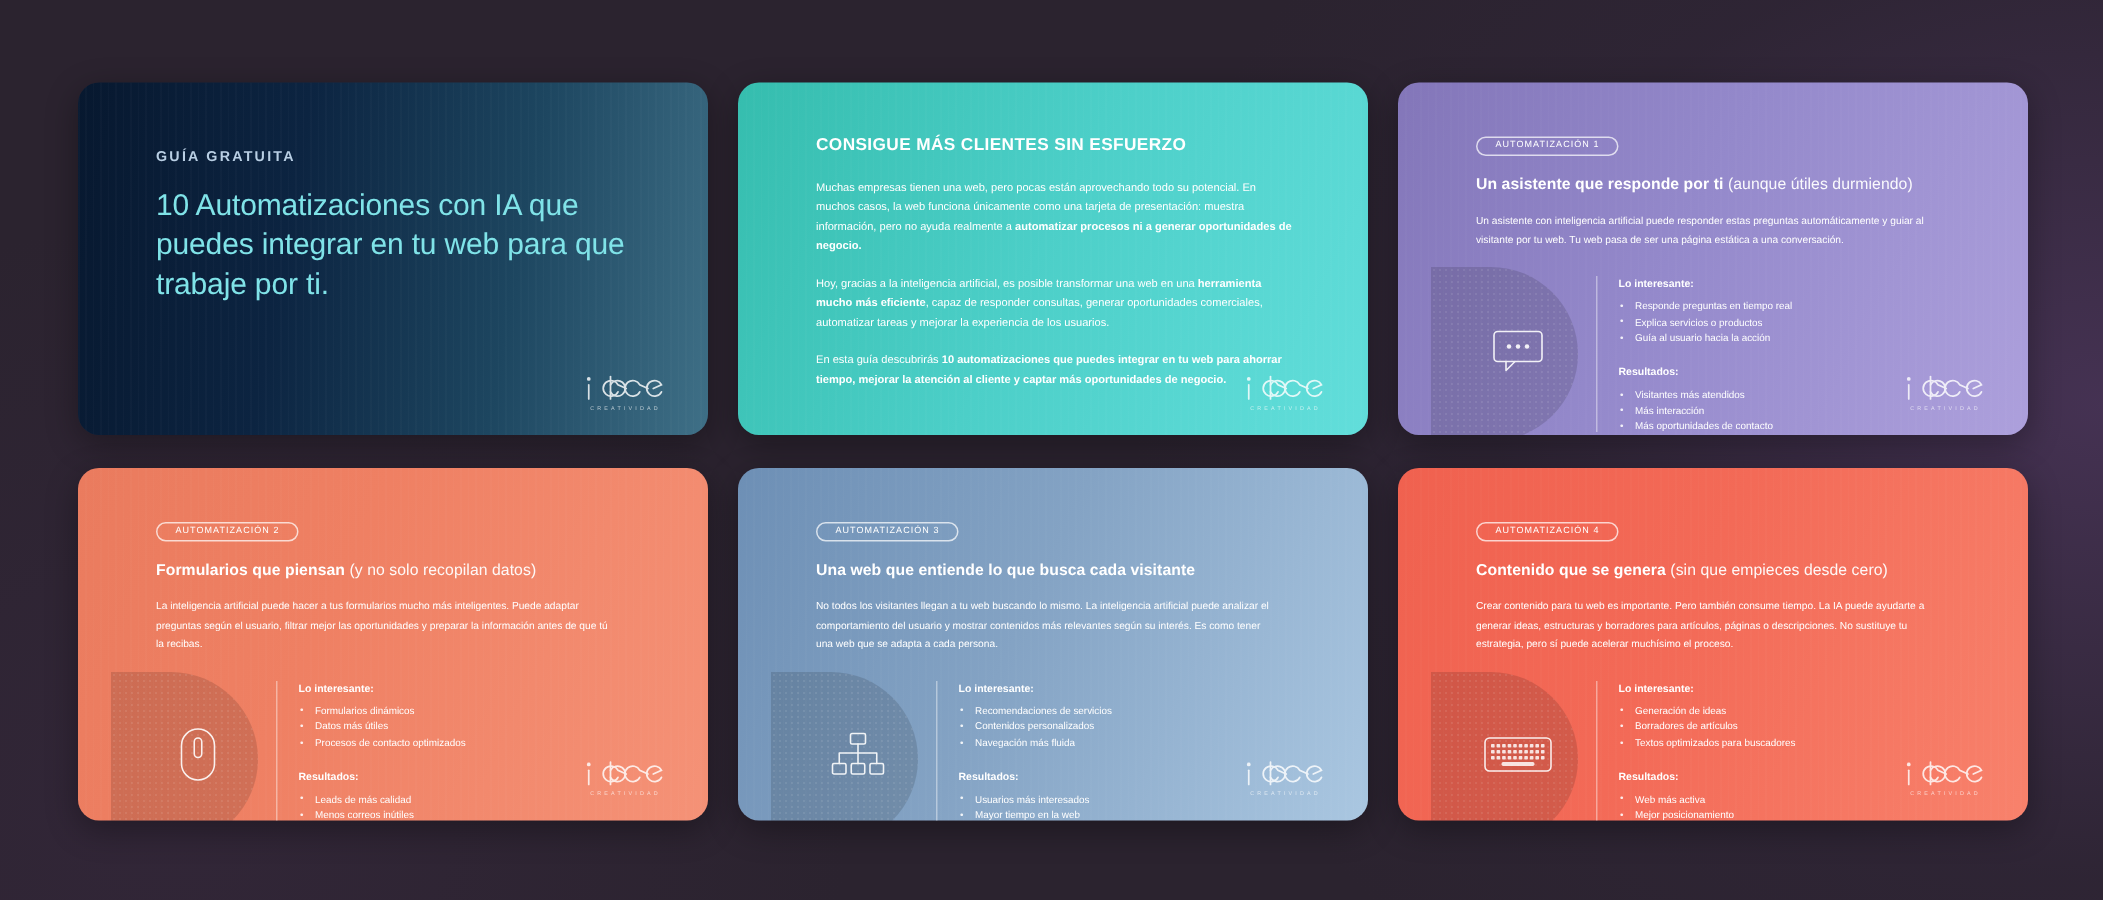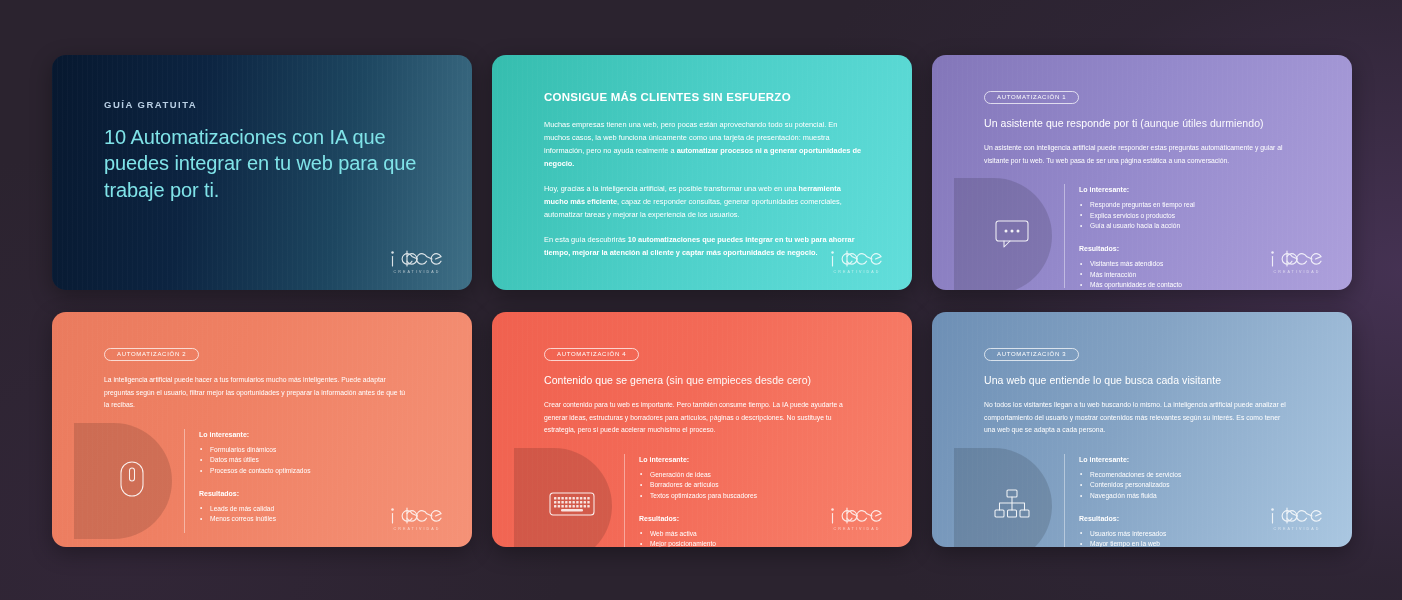--- a/index.html
+++ b/index.html
@@ -115,21 +115,21 @@
     text-transform: uppercase;
     font-weight: 500;
     margin-bottom: 13px;
   }
   .slide-title {
     font-size: 10.5px;
     color: #ffffff;
     margin-bottom: 13px;
     letter-spacing: 0.05px;
   }
-  .slide-title .strong { font-weight: 400; }
+  .slide-title .strong { font-weight: 700; }
   .slide-title .light  { font-weight: 400; opacity: 0.95; }
 
   .slide-lead {
     font-size: 6.8px;
     line-height: 1.85;
     color: #ffffff;
     max-width: 308px;
     margin-bottom: 17px;
   }
 
@@ -311,20 +311,21 @@
         <path d="M38.5 12.2 A5.2 5.2 0 1 1 38.5 7.6 L44 10"></path>
         <path d="M53 12.2 A5.2 5.2 0 1 1 53 7.6 L47.5 10"></path>
       </g>
     </svg>
     <div class="logo-sub">CREATIVIDAD</div>
   </div>
   </div>
     <div class="slide bg-orange">
     <div class="slide-inner">
       <div class="badge">AUTOMATIZACIÓN 2</div>
+      <div class="slide-title"><span class="strong">Formularios que piensan</span> <span class="light">(y no solo recopilan datos)</span></div>
       <p class="slide-lead">La inteligencia artificial puede hacer a tus formularios mucho más inteligentes. Puede adaptar preguntas según el usuario, filtrar mejor las oportunidades y preparar la información antes de que tú la recibas.</p>
       <div class="body-row">
         <div class="icon-panel">
           <div class="d-shape"></div>
           <div class="panel-icon"><svg width="26" height="38" viewBox="0 0 26 38">
         <rect x="2" y="2" width="22" height="34" rx="11" stroke="#ffffff" stroke-width="1.05" fill="none" stroke-linecap="round" stroke-linejoin="round"></rect>
         <rect x="10.5" y="8" width="5" height="13" rx="2.5" stroke="#ffffff" stroke-width="1.05" fill="none" stroke-linecap="round" stroke-linejoin="round"></rect>
       </svg></div>
         </div>
         <div class="divider"></div>
@@ -332,20 +333,67 @@
           <div class="list-label">Lo interesante:</div>
           <ul class="bullets">
               <li>Formularios dinámicos</li>
               <li>Datos más útiles</li>
               <li>Procesos de contacto optimizados</li>
             </ul>
           <div class="list-label second">Resultados:</div>
           <ul class="bullets">
               <li>Leads de más calidad</li>
               <li>Menos correos inútiles</li>
+            </ul>
+        </div>
+      </div>
+    </div>
+    <div class="logo">
+    <svg width="58" height="20" viewBox="0 0 58 20">
+      <g stroke="#ffffff" stroke-width="1.15" fill="none" stroke-linecap="round">
+        <path d="M4.5 7.5 L4.5 17"></path>
+        <circle cx="4.5" cy="3.6" r="1.25" fill="#ffffff" stroke="none"></circle>
+        <path d="M19 2 L19 17"></path>
+        <path d="M19 12.2 A5.2 5.2 0 1 0 19 7.6"></path>
+        <path d="M24 12.2 A5.2 5.2 0 1 1 24 7.6 L29.5 10"></path>
+        <path d="M38.5 12.2 A5.2 5.2 0 1 1 38.5 7.6 L44 10"></path>
+        <path d="M53 12.2 A5.2 5.2 0 1 1 53 7.6 L47.5 10"></path>
+      </g>
+    </svg>
+    <div class="logo-sub">CREATIVIDAD</div>
+  </div>
+  </div>
+    <div class="slide bg-steel">
+    <div class="slide-inner">
+      <div class="badge">AUTOMATIZACIÓN 3</div>
+      <div class="slide-title"><span class="strong">Una web que entiende lo que busca cada visitante</span></div>
+      <p class="slide-lead">No todos los visitantes llegan a tu web buscando lo mismo. La inteligencia artificial puede analizar el comportamiento del usuario y mostrar contenidos más relevantes según su interés. Es como tener una web que se adapta a cada persona.</p>
+      <div class="body-row">
+        <div class="icon-panel">
+          <div class="d-shape"></div>
+          <div class="panel-icon"><svg width="36" height="30" viewBox="0 0 36 30">
+        <rect x="13" y="1" width="10" height="7" rx="1" stroke="#ffffff" stroke-width="1.05" fill="none" stroke-linecap="round" stroke-linejoin="round"></rect>
+        <rect x="1" y="21" width="9" height="7" rx="1" stroke="#ffffff" stroke-width="1.05" fill="none" stroke-linecap="round" stroke-linejoin="round"></rect>
+        <rect x="13.5" y="21" width="9" height="7" rx="1" stroke="#ffffff" stroke-width="1.05" fill="none" stroke-linecap="round" stroke-linejoin="round"></rect>
+        <rect x="26" y="21" width="9" height="7" rx="1" stroke="#ffffff" stroke-width="1.05" fill="none" stroke-linecap="round" stroke-linejoin="round"></rect>
+        <path d="M18 8 L18 14 M5.5 21 L5.5 14 L30.5 14 L30.5 21 M18 14 L18 21" stroke="#ffffff" stroke-width="1.05" fill="none" stroke-linecap="round" stroke-linejoin="round"></path>
+      </svg></div>
+        </div>
+        <div class="divider"></div>
+        <div class="lists">
+          <div class="list-label">Lo interesante:</div>
+          <ul class="bullets">
+              <li>Recomendaciones de servicios</li>
+              <li>Contenidos personalizados</li>
+              <li>Navegación más fluida</li>
+            </ul>
+          <div class="list-label second">Resultados:</div>
+          <ul class="bullets">
+              <li>Usuarios más interesados</li>
+              <li>Mayor tiempo en la web</li>
             </ul>
         </div>
       </div>
     </div>
     <div class="logo">
     <svg width="58" height="20" viewBox="0 0 58 20">
       <g stroke="#ffffff" stroke-width="1.15" fill="none" stroke-linecap="round">
         <path d="M4.5 7.5 L4.5 17"></path>
         <circle cx="4.5" cy="3.6" r="1.25" fill="#ffffff" stroke="none"></circle>
         <path d="M19 2 L19 17"></path>
@@ -425,60 +473,13 @@
         <path d="M19 2 L19 17"></path>
         <path d="M19 12.2 A5.2 5.2 0 1 0 19 7.6"></path>
         <path d="M24 12.2 A5.2 5.2 0 1 1 24 7.6 L29.5 10"></path>
         <path d="M38.5 12.2 A5.2 5.2 0 1 1 38.5 7.6 L44 10"></path>
         <path d="M53 12.2 A5.2 5.2 0 1 1 53 7.6 L47.5 10"></path>
       </g>
     </svg>
     <div class="logo-sub">CREATIVIDAD</div>
   </div>
   </div>
-    <div class="slide bg-steel">
-    <div class="slide-inner">
-      <div class="badge">AUTOMATIZACIÓN 3</div>
-      <div class="slide-title"><span class="strong">Una web que entiende lo que busca cada visitante</span></div>
-      <p class="slide-lead">No todos los visitantes llegan a tu web buscando lo mismo. La inteligencia artificial puede analizar el comportamiento del usuario y mostrar contenidos más relevantes según su interés. Es como tener una web que se adapta a cada persona.</p>
-      <div class="body-row">
-        <div class="icon-panel">
-          <div class="d-shape"></div>
-          <div class="panel-icon"><svg width="36" height="30" viewBox="0 0 36 30">
-        <rect x="13" y="1" width="10" height="7" rx="1" stroke="#ffffff" stroke-width="1.05" fill="none" stroke-linecap="round" stroke-linejoin="round"></rect>
-        <rect x="1" y="21" width="9" height="7" rx="1" stroke="#ffffff" stroke-width="1.05" fill="none" stroke-linecap="round" stroke-linejoin="round"></rect>
-        <rect x="13.5" y="21" width="9" height="7" rx="1" stroke="#ffffff" stroke-width="1.05" fill="none" stroke-linecap="round" stroke-linejoin="round"></rect>
-        <rect x="26" y="21" width="9" height="7" rx="1" stroke="#ffffff" stroke-width="1.05" fill="none" stroke-linecap="round" stroke-linejoin="round"></rect>
-        <path d="M18 8 L18 14 M5.5 21 L5.5 14 L30.5 14 L30.5 21 M18 14 L18 21" stroke="#ffffff" stroke-width="1.05" fill="none" stroke-linecap="round" stroke-linejoin="round"></path>
-      </svg></div>
-        </div>
-        <div class="divider"></div>
-        <div class="lists">
-          <div class="list-label">Lo interesante:</div>
-          <ul class="bullets">
-              <li>Recomendaciones de servicios</li>
-              <li>Contenidos personalizados</li>
-              <li>Navegación más fluida</li>
-            </ul>
-          <div class="list-label second">Resultados:</div>
-          <ul class="bullets">
-              <li>Usuarios más interesados</li>
-              <li>Mayor tiempo en la web</li>
-            </ul>
-        </div>
-      </div>
-    </div>
-    <div class="logo">
-    <svg width="58" height="20" viewBox="0 0 58 20">
-      <g stroke="#ffffff" stroke-width="1.15" fill="none" stroke-linecap="round">
-        <path d="M4.5 7.5 L4.5 17"></path>
-        <circle cx="4.5" cy="3.6" r="1.25" fill="#ffffff" stroke="none"></circle>
-        <path d="M19 2 L19 17"></path>
-        <path d="M19 12.2 A5.2 5.2 0 1 0 19 7.6"></path>
-        <path d="M24 12.2 A5.2 5.2 0 1 1 24 7.6 L29.5 10"></path>
-        <path d="M38.5 12.2 A5.2 5.2 0 1 1 38.5 7.6 L44 10"></path>
-        <path d="M53 12.2 A5.2 5.2 0 1 1 53 7.6 L47.5 10"></path>
-      </g>
-    </svg>
-    <div class="logo-sub">CREATIVIDAD</div>
-  </div>
-  </div>
   </div>
 
 </body></html>

